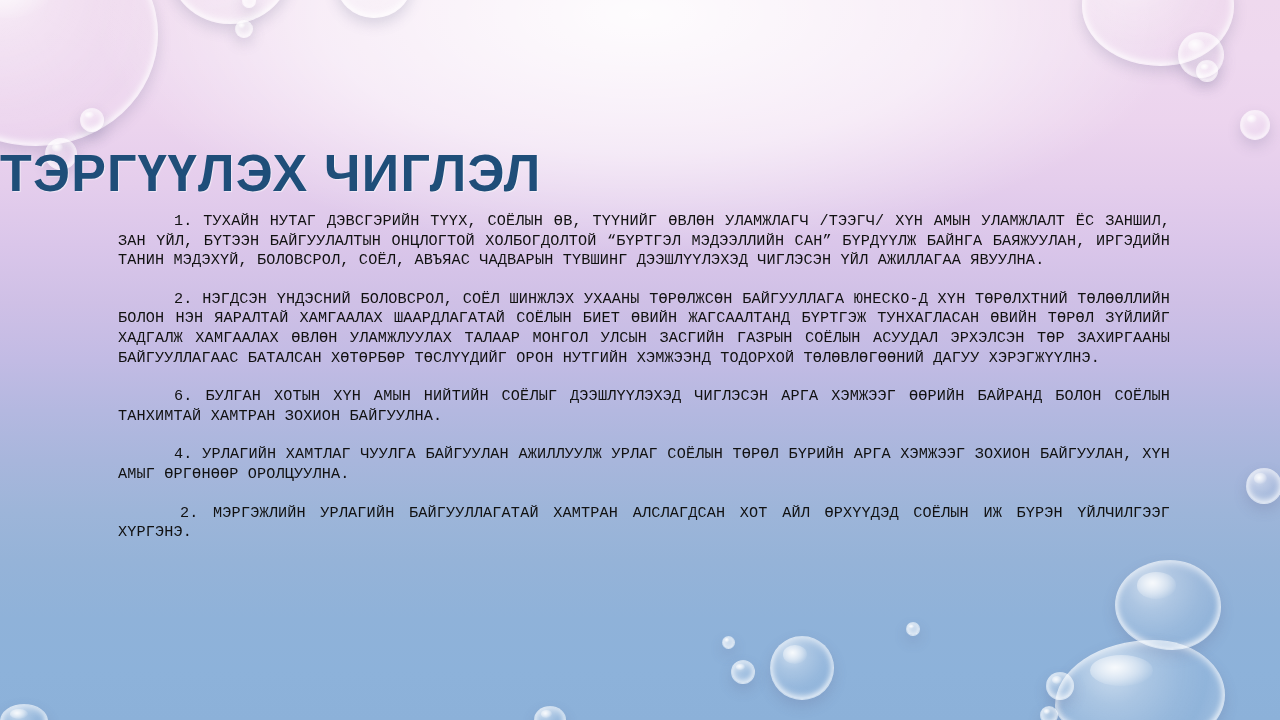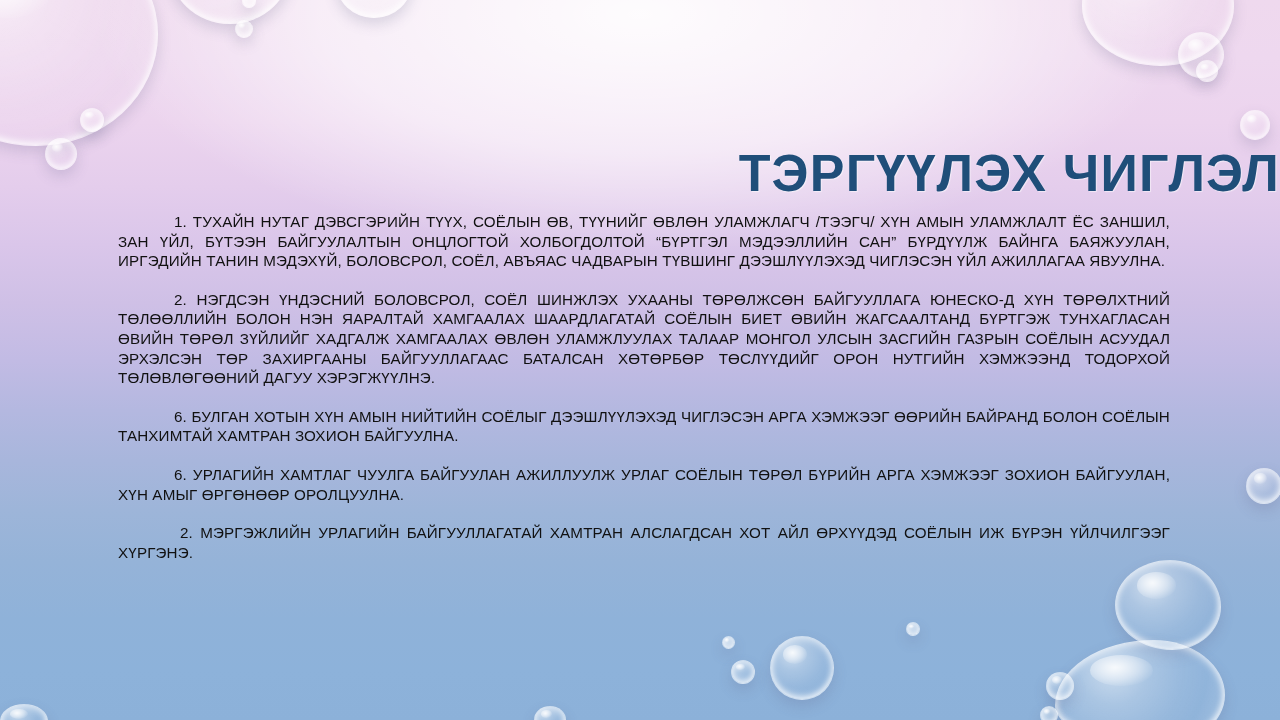--- a/index.html
+++ b/index.html
@@ -100,21 +100,21 @@
     top: 0;
     width: 1280px;
     height: 720px;
   }
 
   .title {
     position: absolute;
     left: 0;
     top: 108px;
     width: 1280px;
-    text-align: right;
+    text-align: left;
     font-size: 52px;
     font-weight: bold;
     letter-spacing: 1.2px;
     color: #1f4e79;
     text-shadow: 1px 1px 1px rgba(255,255,255,0.55);
   }
 
   .body-text {
     position: absolute;
     left: 118px;
@@ -124,20 +124,21 @@
     font-size: 15.2px;
     line-height: 19.6px;
     letter-spacing: 0.15px;
     text-align: justify;
     text-justify: inter-word;
   }
 
   .para {
     margin: 0 0 19px 0;
     text-indent: 56px;
+    font-family: Liberation Mono, monospace;
   }
   .para:last-child { margin-bottom: 0; }
   .para.wide-indent { text-indent: 62px; }
 </style>
 </head>
 <body>
 
 <div class="slide">
 
   <div class="bubble b1"></div>
@@ -164,18 +165,18 @@
   <div class="bubble b22"></div>
 
   <div class="content">
 
     <h1 class="title">ТЭРГҮҮЛЭХ ЧИГЛЭЛ</h1>
 
     <div class="body-text">
       <p class="para">1. ТУХАЙН НУТАГ ДЭВСГЭРИЙН ТҮҮХ, СОЁЛЫН ӨВ, ТҮҮНИЙГ ӨВЛӨН УЛАМЖЛАГЧ /ТЭЭГЧ/ ХҮН АМЫН УЛАМЖЛАЛТ ЁС ЗАНШИЛ, ЗАН ҮЙЛ, БҮТЭЭН БАЙГУУЛАЛТЫН ОНЦЛОГТОЙ ХОЛБОГДОЛТОЙ “БҮРТГЭЛ МЭДЭЭЛЛИЙН САН” БҮРДҮҮЛЖ БАЙНГА БАЯЖУУЛАН, ИРГЭДИЙН ТАНИН МЭДЭХҮЙ, БОЛОВСРОЛ, СОЁЛ, АВЪЯАС ЧАДВАРЫН ТҮВШИНГ ДЭЭШЛҮҮЛЭХЭД ЧИГЛЭСЭН ҮЙЛ АЖИЛЛАГАА ЯВУУЛНА.</p>
       <p class="para">2. НЭГДСЭН ҮНДЭСНИЙ БОЛОВСРОЛ, СОЁЛ ШИНЖЛЭХ УХААНЫ ТӨРӨЛЖСӨН БАЙГУУЛЛАГА ЮНЕСКО-Д ХҮН ТӨРӨЛХТНИЙ ТӨЛӨӨЛЛИЙН БОЛОН НЭН ЯАРАЛТАЙ ХАМГААЛАХ ШААРДЛАГАТАЙ СОЁЛЫН БИЕТ ӨВИЙН ЖАГСААЛТАНД БҮРТГЭЖ ТУНХАГЛАСАН ӨВИЙН ТӨРӨЛ ЗҮЙЛИЙГ ХАДГАЛЖ ХАМГААЛАХ ӨВЛӨН УЛАМЖЛУУЛАХ ТАЛААР МОНГОЛ УЛСЫН ЗАСГИЙН ГАЗРЫН СОЁЛЫН АСУУДАЛ ЭРХЭЛСЭН ТӨР ЗАХИРГААНЫ БАЙГУУЛЛАГААС БАТАЛСАН ХӨТӨРБӨР ТӨСЛҮҮДИЙГ ОРОН НУТГИЙН ХЭМЖЭЭНД ТОДОРХОЙ ТӨЛӨВЛӨГӨӨНИЙ ДАГУУ ХЭРЭГЖҮҮЛНЭ.</p>
       <p class="para">6. БУЛГАН ХОТЫН ХҮН АМЫН НИЙТИЙН СОЁЛЫГ ДЭЭШЛҮҮЛЭХЭД ЧИГЛЭСЭН АРГА ХЭМЖЭЭГ ӨӨРИЙН БАЙРАНД БОЛОН СОЁЛЫН ТАНХИМТАЙ ХАМТРАН ЗОХИОН БАЙГУУЛНА.</p>
-      <p class="para">6. УРЛАГИЙН ХАМТЛАГ ЧУУЛГА БАЙГУУЛАН АЖИЛЛУУЛЖ УРЛАГ СОЁЛЫН ТӨРӨЛ БҮРИЙН АРГА ХЭМЖЭЭГ ЗОХИОН БАЙГУУЛАН, ХҮН АМЫГ ӨРГӨНӨӨР ОРОЛЦУУЛНА.</p>
+      <p class="para">4. УРЛАГИЙН ХАМТЛАГ ЧУУЛГА БАЙГУУЛАН АЖИЛЛУУЛЖ УРЛАГ СОЁЛЫН ТӨРӨЛ БҮРИЙН АРГА ХЭМЖЭЭГ ЗОХИОН БАЙГУУЛАН, ХҮН АМЫГ ӨРГӨНӨӨР ОРОЛЦУУЛНА.</p>
       <p class="para wide-indent">2. МЭРГЭЖЛИЙН УРЛАГИЙН БАЙГУУЛЛАГАТАЙ ХАМТРАН АЛСЛАГДСАН ХОТ АЙЛ ӨРХҮҮДЭД СОЁЛЫН ИЖ БҮРЭН ҮЙЛЧИЛГЭЭГ ХҮРГЭНЭ.</p>
     </div>
 
   </div>
 </div>
 
 </body></html>

